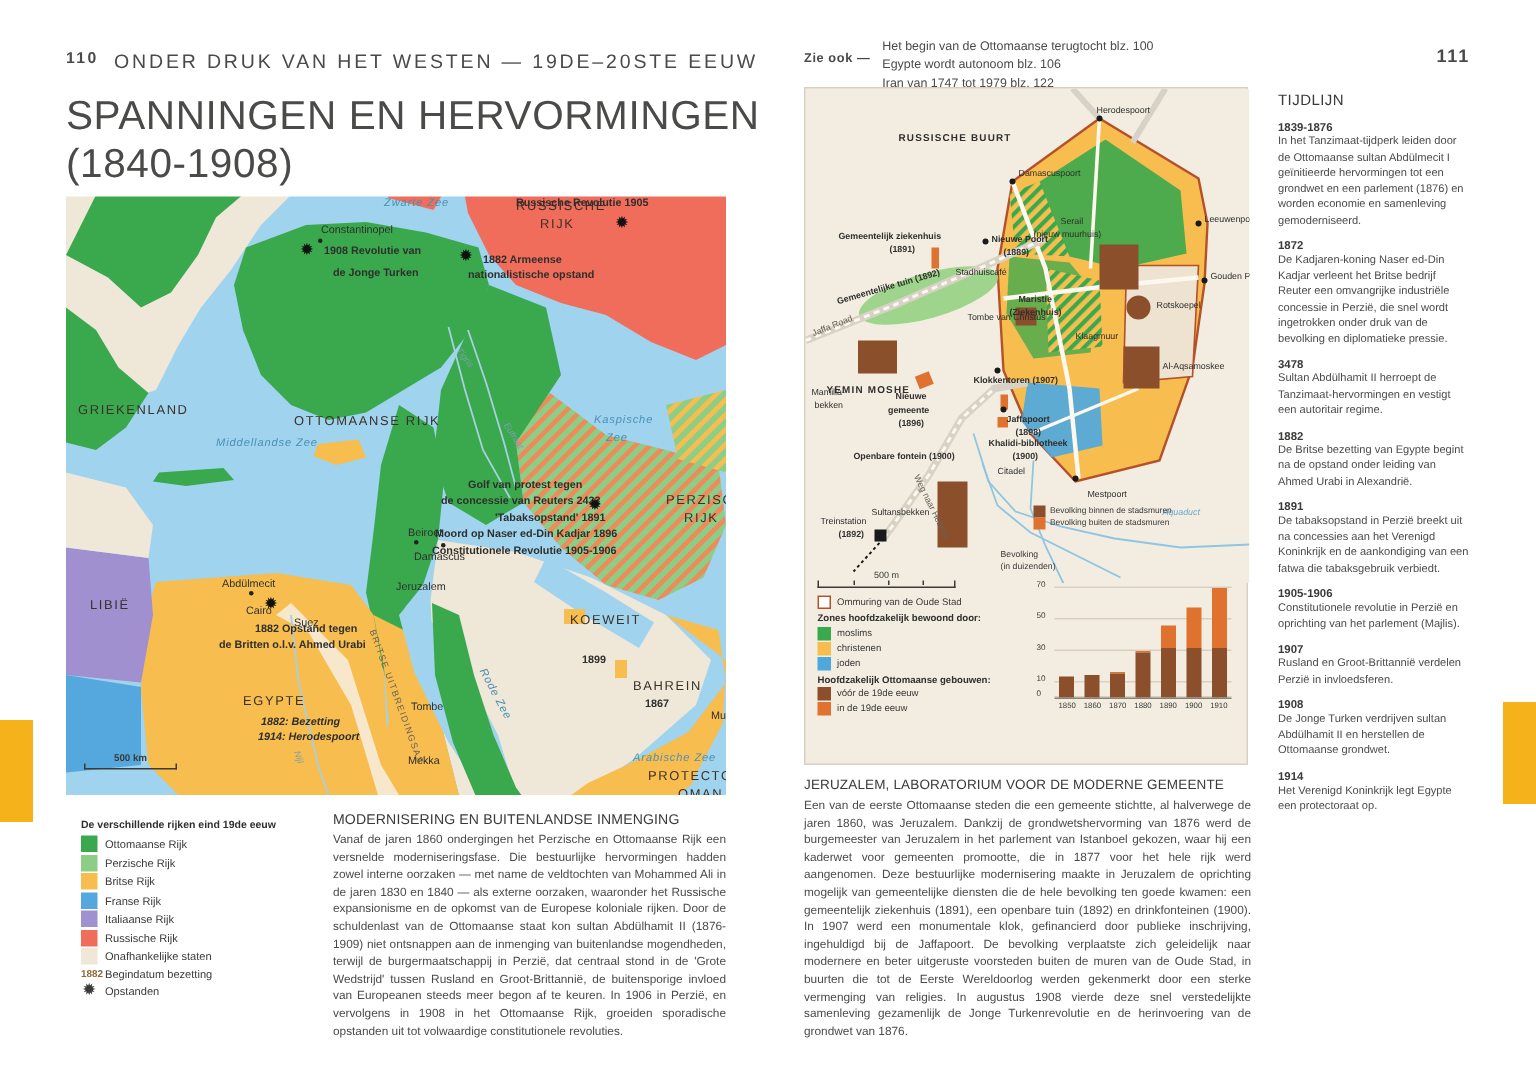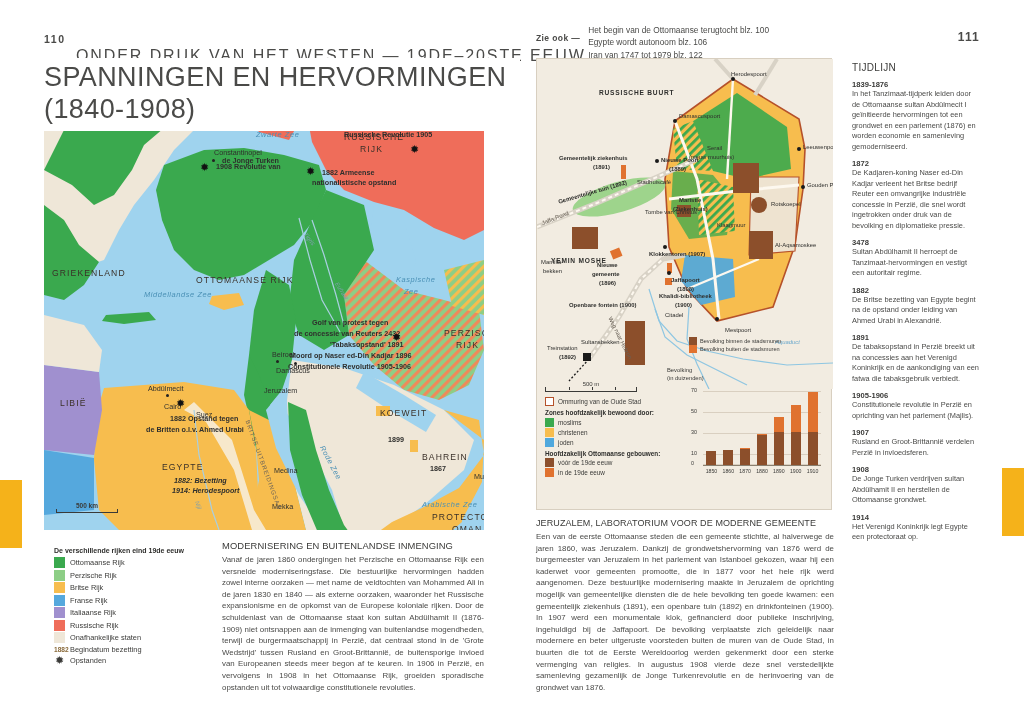--- a/index.html
+++ b/index.html
@@ -18,22 +18,22 @@
   #tab-left  { left:0;  top:480px; width:22px; height:68px; }
   #tab-right { right:0; top:468px; width:22px; height:68px; }
 
   
   .folio {
     position:absolute; font-size:10.5px; font-weight:bold;
     letter-spacing:1.6px; color:#4a4a48;
   }
   #folio-left { left:44px; top:33px; }
   #chapter-title {
-    position:absolute; left:76px; top:47px;
-    font-size:16px; letter-spacing:1.9px; color:#4a4a48;
+    position:absolute; left:76px; top:33px;
+    font-size:13px; letter-spacing:1.9px; color:#4a4a48;
     white-space:nowrap;
   }
   #folio-right { right:44px; top:30px; font-size:12px; letter-spacing:1.2px;}
 
   
   #zieook-wrap { position:absolute; left:536px; top:24px; display:flex; gap:8px; }
   #zieook-label { font-size:8.5px; font-weight:bold; color:#4a4a48; letter-spacing:.4px; padding-top:9px;}
   #zieook-list { font-size:8.3px; line-height:1.5; color:#4a4a48; }
 
   
@@ -256,27 +256,27 @@
     <div class="citydot" style="left:168px;top:49px"></div>
     <div class="mlabel" style="left:228px;top:240px">Beiroet</div>
     <div class="citydot" style="left:232px;top:250px"></div>
     <div class="mlabel" style="left:232px;top:256px">Damascus</div>
     <div class="citydot" style="left:250px;top:252px"></div>
     <div class="mlabel" style="left:220px;top:276px">Jeruzalem</div>
     <div class="mlabel" style="left:104px;top:274px">Abdülmecit</div>
     <div class="citydot" style="left:122px;top:284px"></div>
     <div class="mlabel" style="left:120px;top:292px">Cairo</div>
     <div class="mlabel" style="left:152px;top:300px">Suez</div>
-    <div class="mlabel" style="left:230px;top:356px">Medina</div>
+    <div class="mlabel" style="left:230px;top:356px">Tombe</div>
     <div class="mlabel" style="left:228px;top:392px">Mekka</div>
 
     <div class="mlabel" style="left:430px;top:362px">Muscat</div>
 
     <div class="mlabel b" style="left:172px;top:52px">1908 Revolutie van</div>
-    <div class="mlabel b" style="left:178px;top:46px">de Jonge Turken</div>
+    <div class="mlabel b" style="left:178px;top:67px">de Jonge Turken</div>
     <div class="star" style="left:156px;top:52px">✹</div>
     <div class="mlabel b" style="left:300px;top:20px">Russische Revolutie 1905</div>
     <div class="star" style="left:366px;top:34px">✹</div>
     <div class="mlabel b" style="left:278px;top:58px">1882 Armeense</div>
     <div class="mlabel b" style="left:268px;top:68px">nationalistische opstand</div>
     <div class="star" style="left:262px;top:56px">✹</div>
 
     <div class="mlabel b" style="left:268px;top:208px">Golf van protest tegen</div>
     <div class="mlabel b" style="left:250px;top:219px">de concessie van Reuters 2432</div>
     <div class="mlabel b" style="left:286px;top:230px">'Tabaksopstand' 1891</div>

